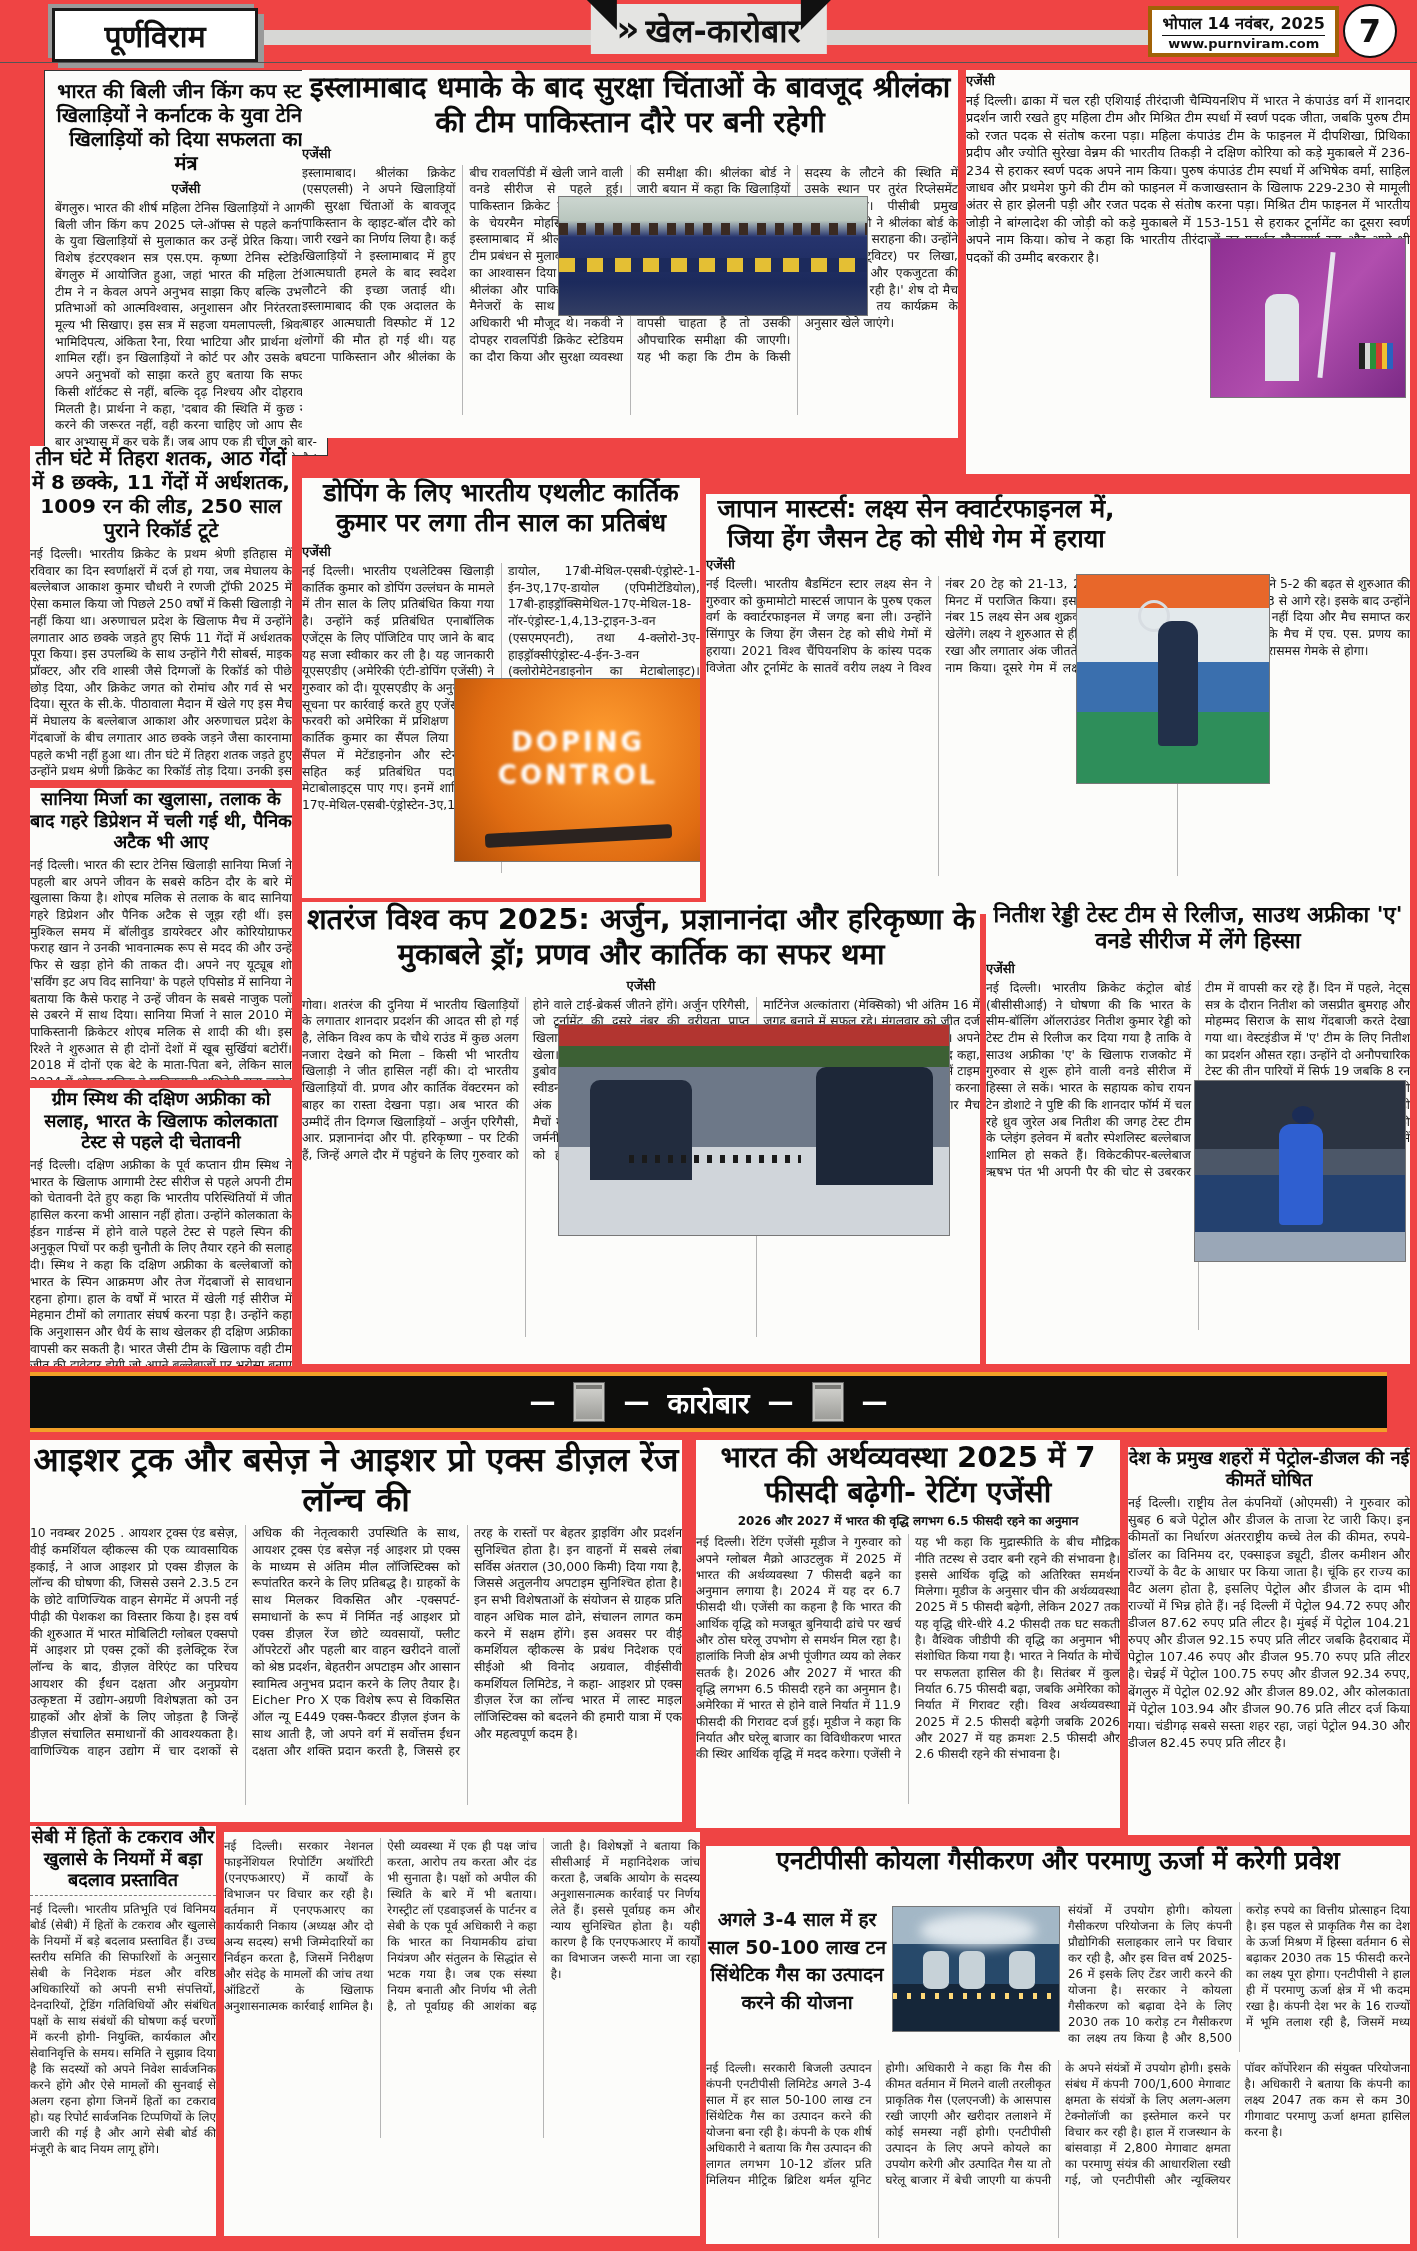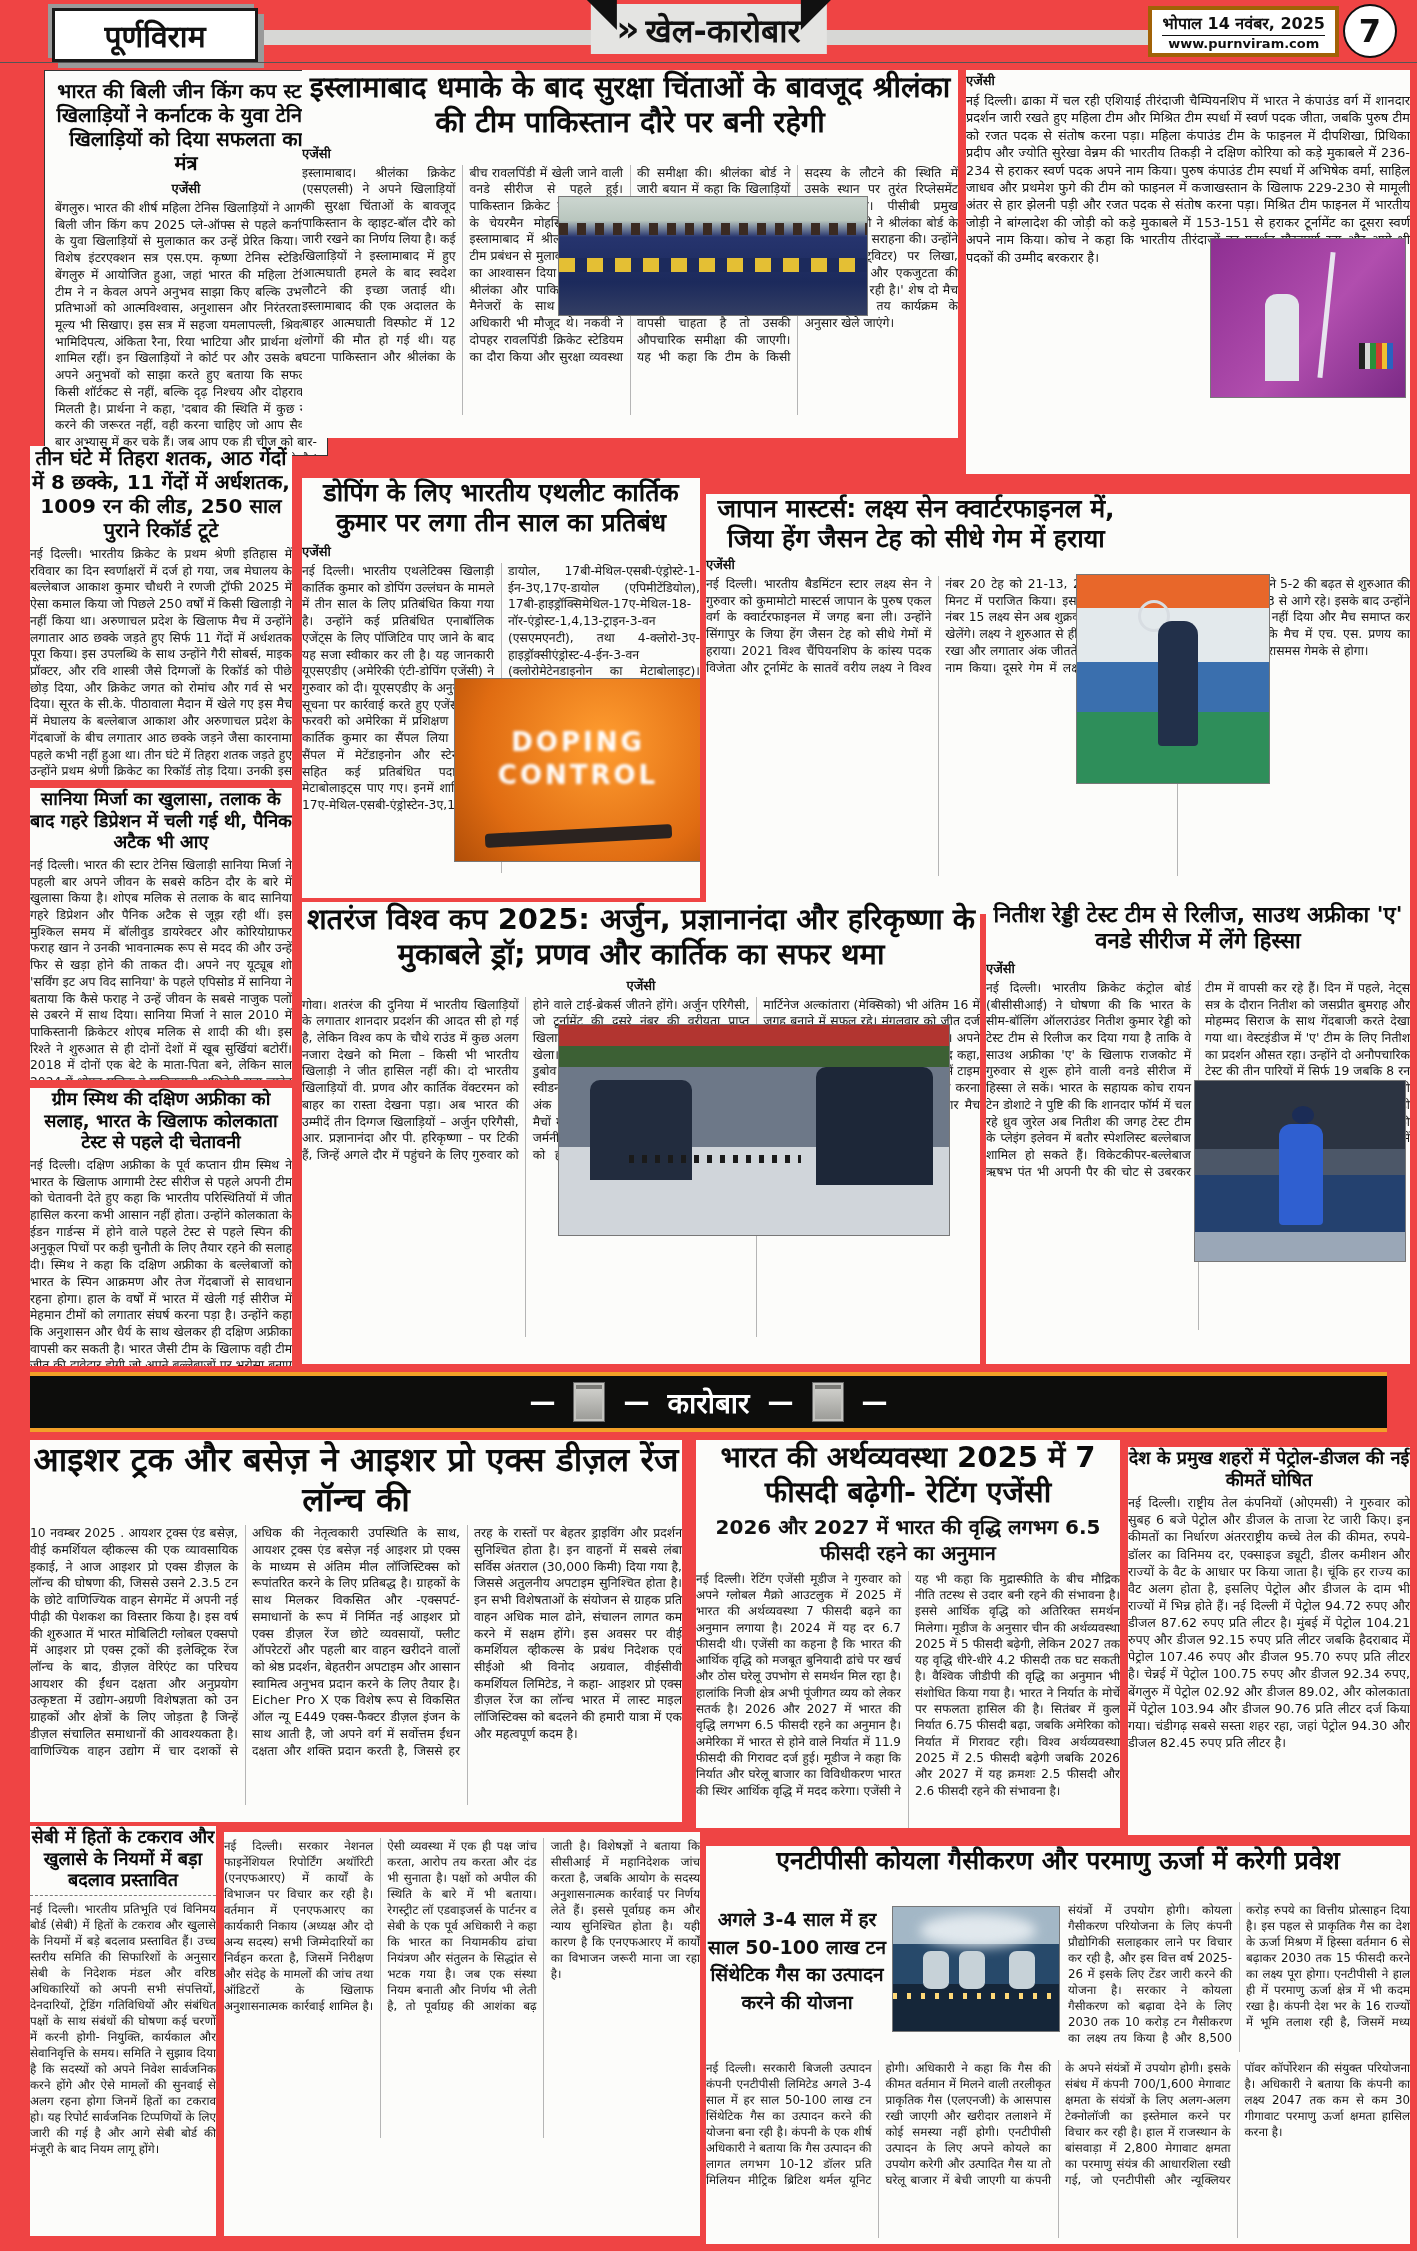--- a/index.html
+++ b/index.html
@@ -24,21 +24,21 @@
   #header-rule{position:absolute;left:0;top:62px;width:100%;border-top:1.5px solid #555;}
   
   .art{position:absolute;overflow:hidden;background:#fcfcfa;}
   .hl{font-weight:bold;text-align:center;color:#0c0c0c;line-height:1.2;margin:0 0 4px 0;}
   .hl-s{font-size:18px;}
   .hl-m{font-size:20px;}
   .hl-l{font-size:25px;}
   .hl-xl{font-size:29px;}
   .hl-xxl{font-size:33px;}
   .byline{text-align:center;font-weight:bold;font-size:13px;margin:1px 0 3px 0;}
-  .subhead{text-align:center;font-weight:bold;font-size:20px;margin:2px 0 5px 0;line-height:1.3;}
+  .subhead{text-align:center;font-weight:bold;font-size:12px;margin:2px 0 5px 0;line-height:1.3;}
   .body{font-size:12.3px;line-height:1.36;text-align:justify;color:#151515;}
   .cols2{column-count:2;column-gap:14px;column-rule:1px solid #b5b5b5;}
   .cols3{column-count:3;column-gap:14px;column-rule:1px solid #b5b5b5;}
   .cols4{column-count:4;column-gap:14px;column-rule:1px solid #b5b5b5;}
   .boxed{border:1.5px solid #333;padding:8px 10px;}
   .photo{position:absolute;border:1px solid #777;overflow:hidden;}
   .dashed-rule{border-bottom:1.5px dashed #777;margin:3px 0 5px 0;}
   
   .ph-srilanka{background:linear-gradient(#ccd6d0 0%,#b9c6be 20%,#26346e 34%,#1c2a5c 72%,#333e63 100%);}
   .ph-srilanka .band{position:absolute;left:0;right:0;top:52%;height:14px;

